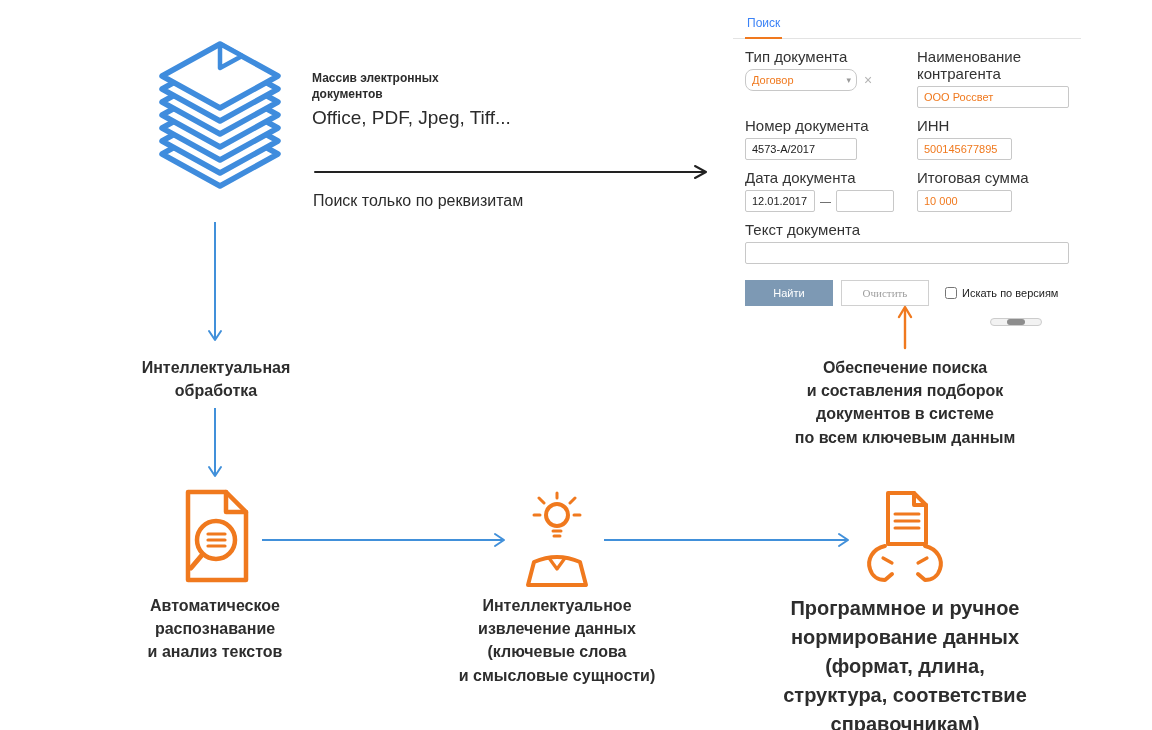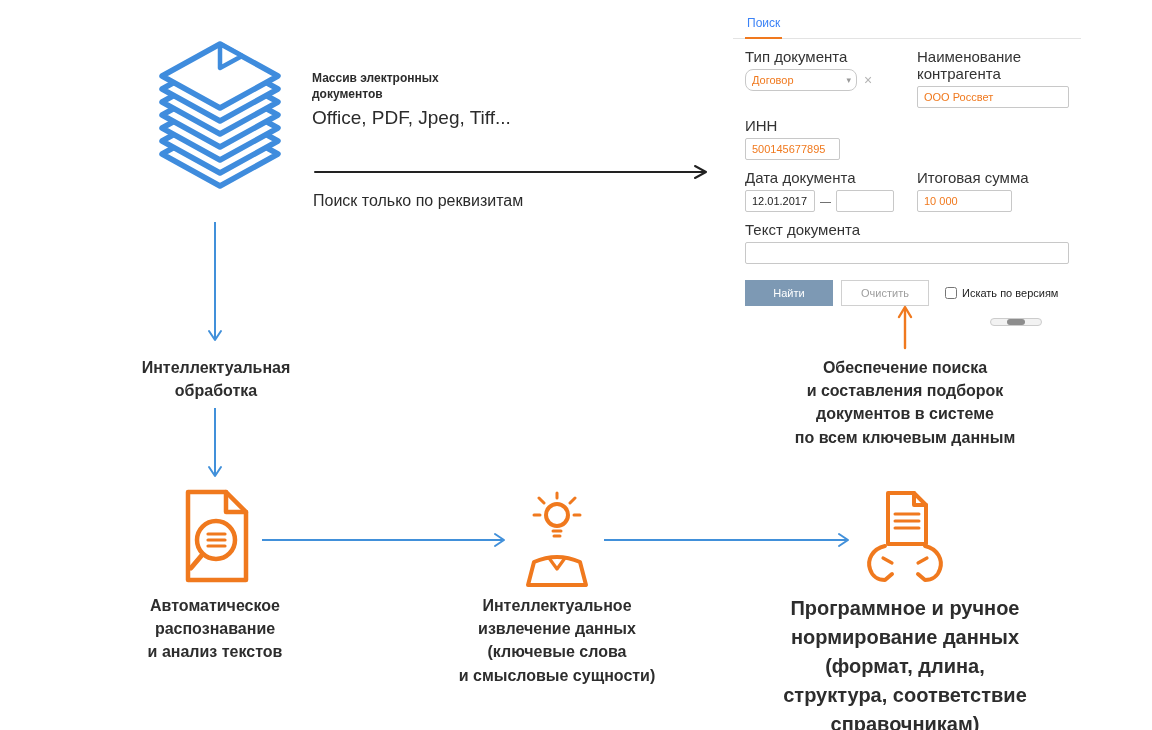--- a/index.html
+++ b/index.html
@@ -53,21 +53,21 @@
   .clear-x { color: #b3b3b3; margin-left: 7px; font-size: 14px; cursor: pointer; line-height: 1; }
   .date-line { display: flex; align-items: center; }
   .dash { margin: 0 5px; color: #444; }
   .btn-row { display: flex; align-items: center; margin-top: 16px; }
   .btn-find {
     width: 88px; height: 26px; background: #7d99b4; color: #fff; border: none;
     font-size: 11px; font-family: inherit; cursor: pointer;
   }
   .btn-clear {
     width: 88px; height: 26px; background: #fff; color: #9e9e9e; border: 1px solid #d0d0d0;
-    font-size: 11px; font-family: Liberation Sans, sans-serif; margin-left: 8px; cursor: pointer;
+    font-size: 11px; font-family: Liberation Serif, serif; margin-left: 8px; cursor: pointer;
   }
   .chk { display: flex; align-items: center; margin-left: 16px; cursor: pointer; }
   .chk input { width: 12px; height: 12px; margin-right: 5px; }
   .chk span { font-size: 11px; color: #222; }
   .scrollbar {
     margin: 12px 0 0 245px; width: 52px; height: 8px;
     background: #f2f2f2; border: 1px solid #cccccc; border-radius: 4px; position: relative;
   }
   .scroll-thumb {
     position: absolute; left: 16px; top: 0px; width: 18px; height: 6px;
@@ -142,20 +142,24 @@
             <span class="clear-x">×</span>
           </div>
         </div>
         <div class="col-right">
           <span class="f-label">Наименование контрагента</span>
           <input class="f-input orange-val w152" value="ООО Россвет" style="">
         </div>
       </div>
 
       <div class="row">
+        <div class="col-left">
+          <span class="f-label">Номер документа</span>
+          <input class="f-input w112" value="4573-А/2017" style="">
+        </div>
         <div class="col-right">
           <span class="f-label">ИНН</span>
           <input class="f-input orange-val w95" value="500145677895" style="">
         </div>
       </div>
 
       <div class="row">
         <div class="col-left">
           <span class="f-label">Дата документа</span>
           <div class="date-line">

